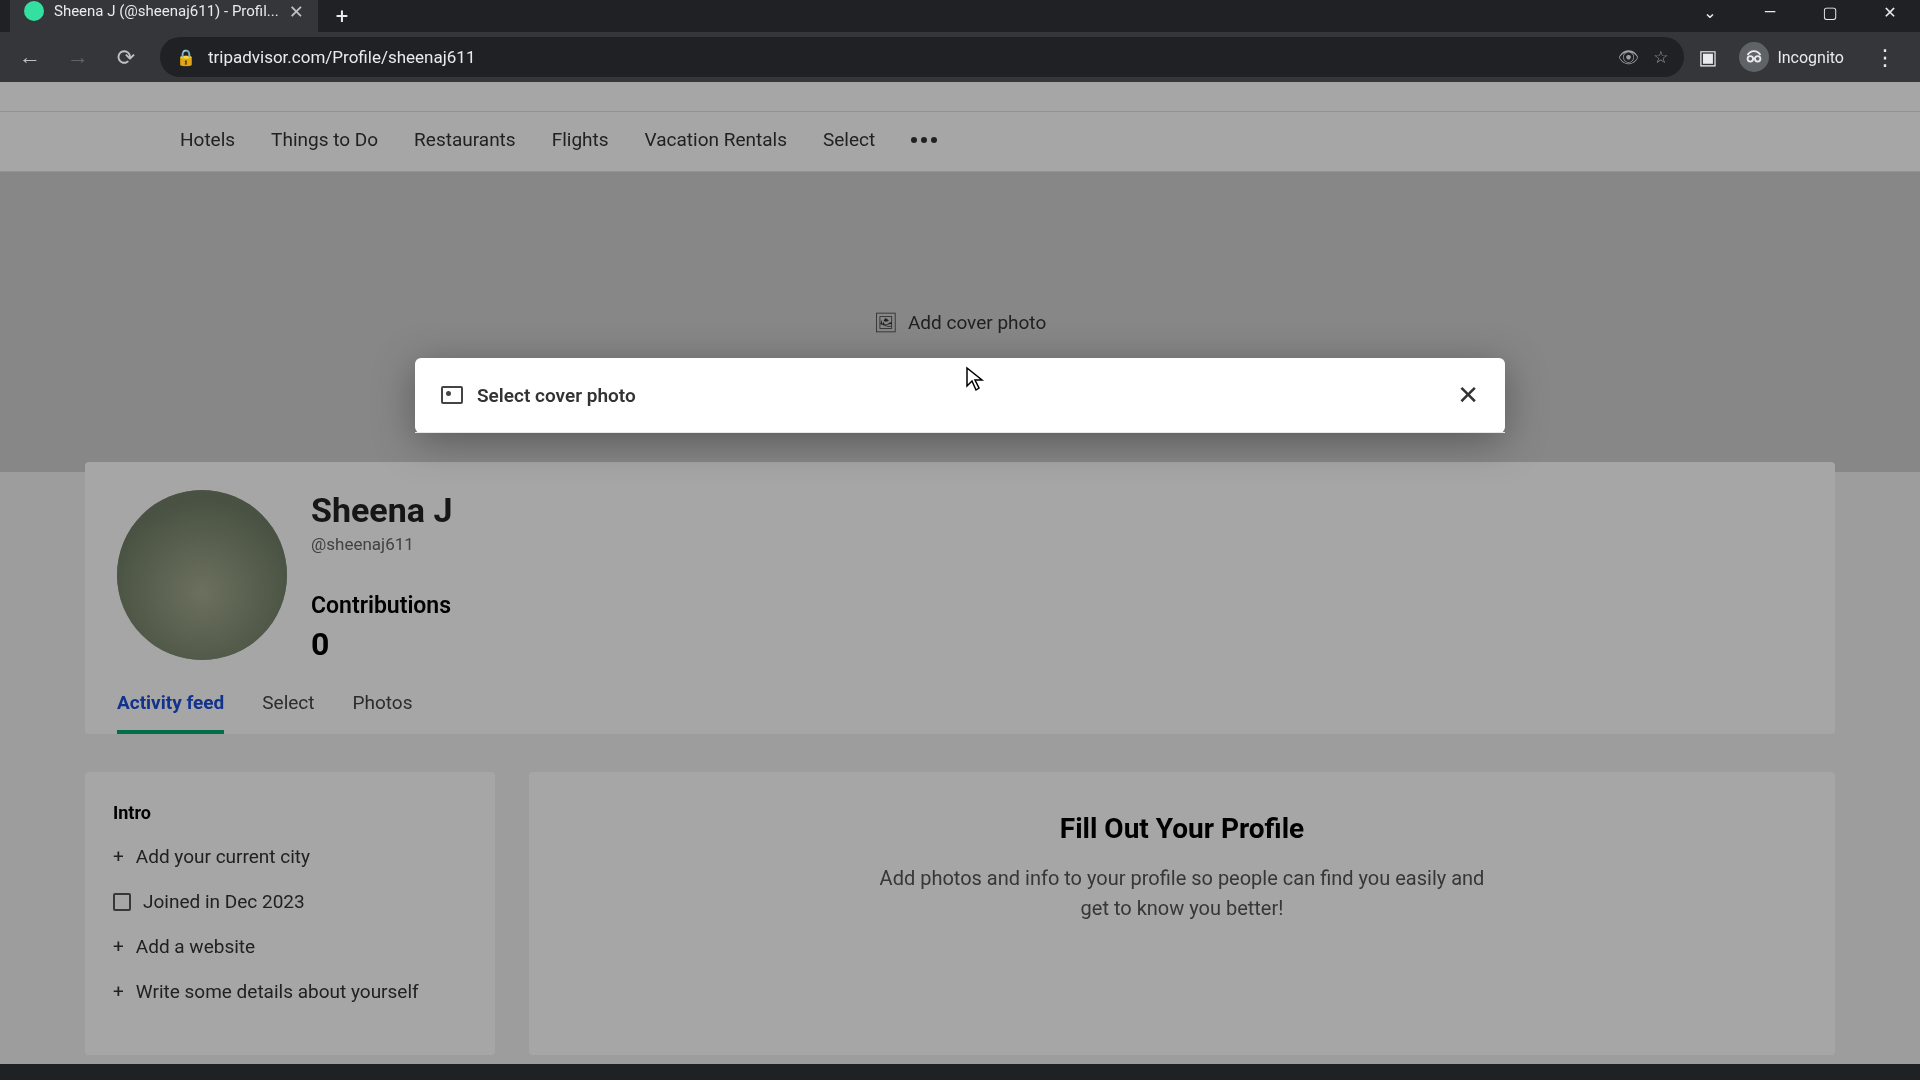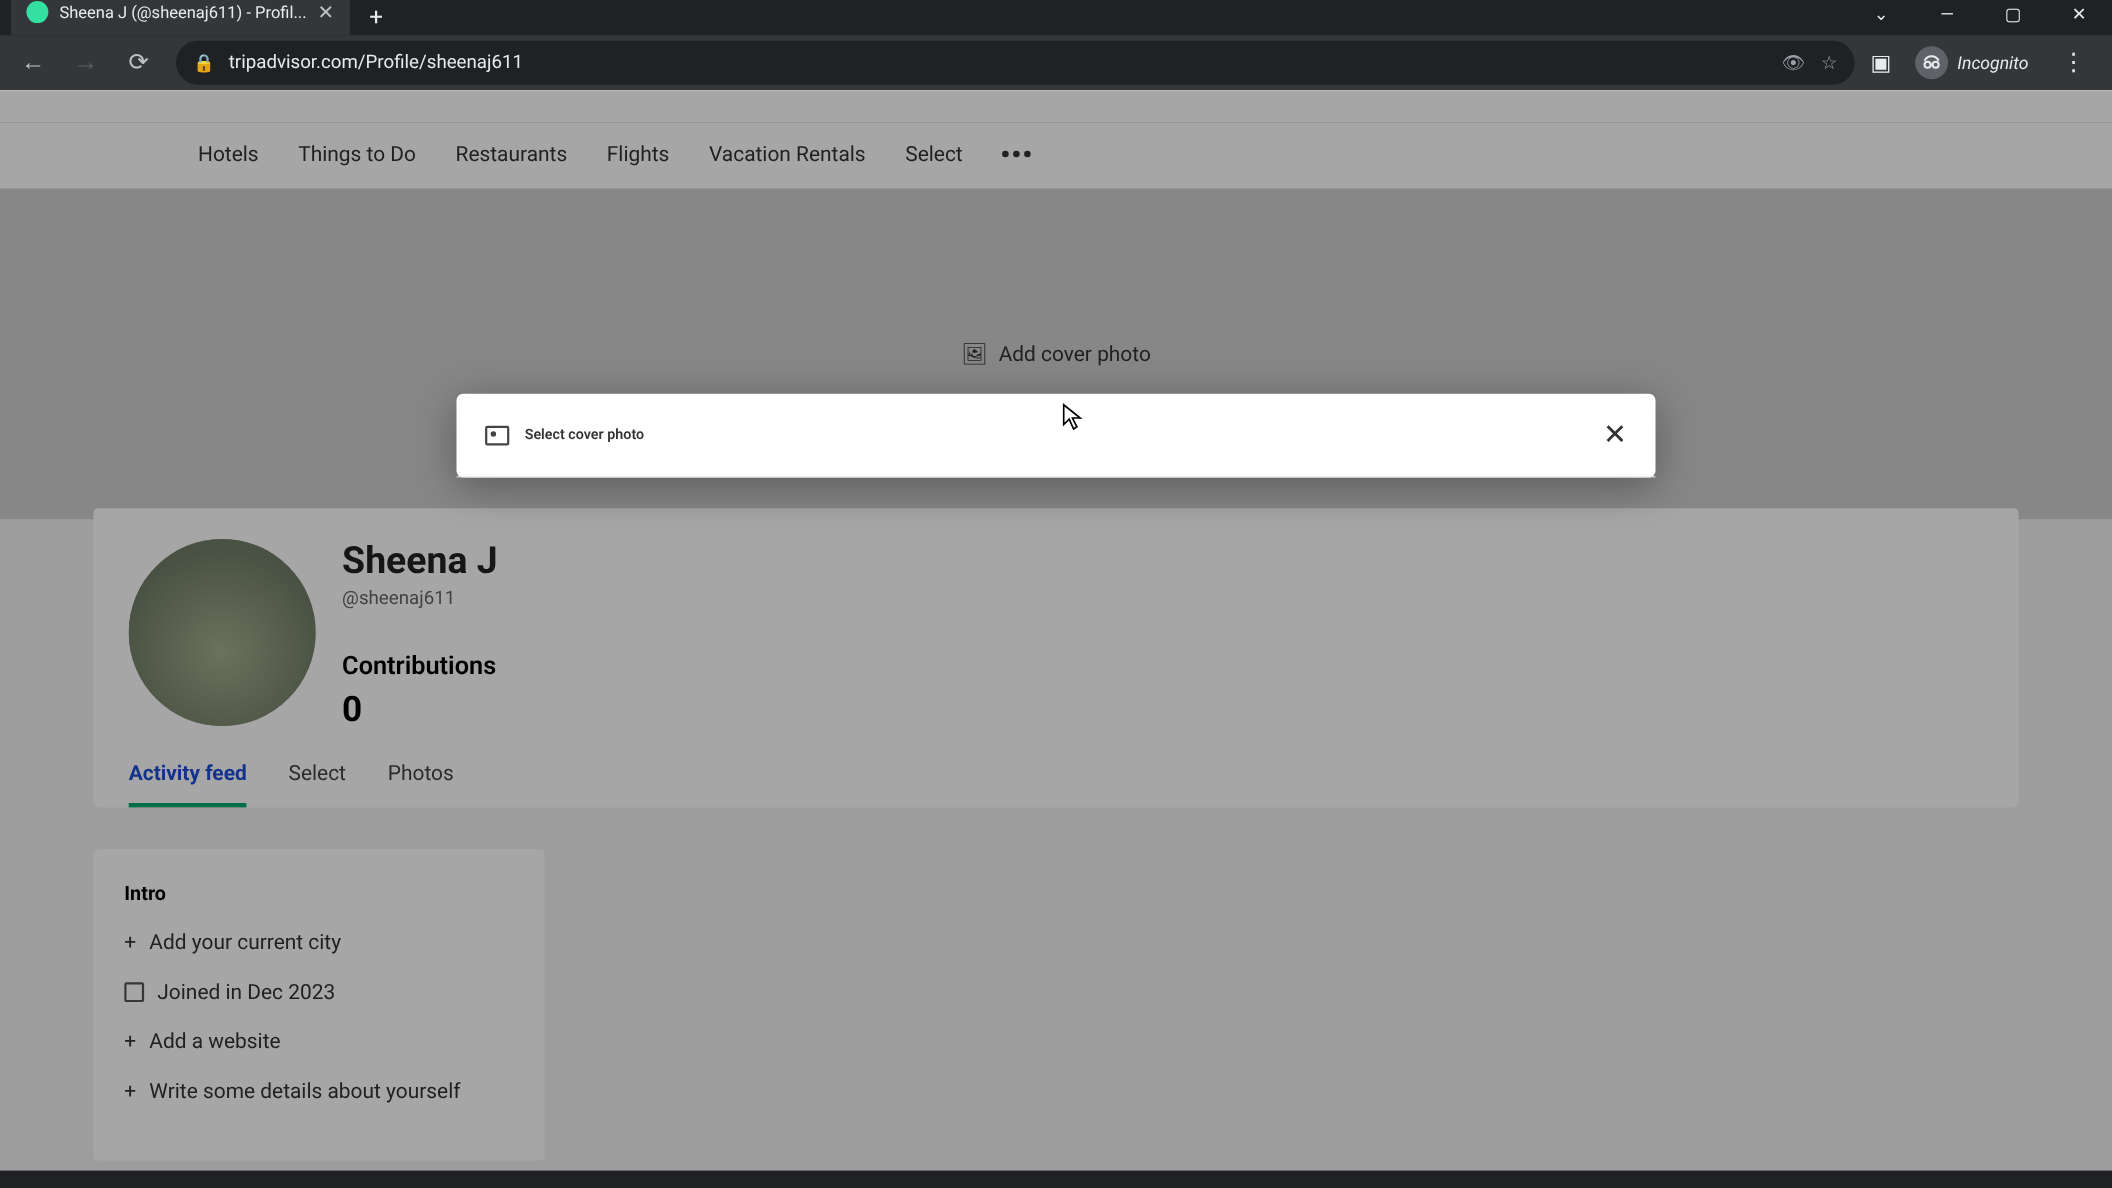--- a/index.html
+++ b/index.html
@@ -15,21 +15,21 @@
   .win-controls { margin-left: auto; display: flex; gap: 0; color: #e8eaed; }
   .win-controls div { width: 60px; height: 40px; display: flex; align-items: center; justify-content: center; font-size: 16px; cursor:: pointer; }
 
   .browser-toolbar { height: 50px; background: #35363a; display: flex; align-items: center; padding: 0 10px; gap: 8px; }
   .nav-btn { width: 40px; height: 40px; display: flex; align-items: center; justify-content: center; border-radius: 50%; color: #bdc1c6; font-size: 22px; cursor: pointer; }
   .nav-btn.disabled { color: #5f6368; }
   .addr-bar { flex: 1; height: 40px; background: #202124; border-radius: 20px; display: flex; align-items: center; padding: 0 16px; gap: 12px; color: #e8eaed; font-size: 17px; margin: 0 6px; }
   .addr-bar .lock { color: #9aa0a6; font-size: 16px; }
   .addr-right { margin-left: auto; display: flex; gap: 14px; color: #9aa0a6; align-items: center; }
   .toolbar-right { display: flex; align-items: center; gap: 12px; padding-right: 6px; }
-  .incog-chip { display: flex; align-items: center; gap: 8px; color: #e8eaed; font-size: 16px; padding: 4px 10px; cursor: pointer; font-style: italic; }
+  .incog-chip { display: flex; align-items: center; gap: 8px; color: #e8eaed; font-size: 16px; padding: 4px 10px; cursor: pointer; }
   .incog-avatar { width: 30px; height: 30px; background: #5f6368; border-radius: 50%; display: flex; align-items: center; justify-content: center; }
   .menu-dots { color: #e8eaed; font-size: 22px; padding: 0 8px; cursor: pointer; }
 
   
   .viewport { position: relative; width: 100%; height: calc(1080px - 48px - 50px); background: #f2f2f2; overflow: hidden; }
 
   
   .page { position: absolute; inset: 0; }
   .page-dimmer { position: absolute; inset: 0; background: rgba(0,0,0,0.35); z-index: 5; }
 
@@ -67,21 +67,21 @@
 
   .fillout-card { flex: 1; background: #fff; border-radius: 4px; padding: 40px; text-align: center; }
   .fillout-card h2 { font-size: 28px; font-weight: 700; margin-bottom: 18px; }
   .fillout-card p { font-size: 20px; color: #555; max-width: 620px; margin: 0 auto; line-height: 1.5; }
 
   
   .modal { position: absolute; left: 50%; top: 276px; transform: translateX(-50%); width: 1090px; background: #fff; border-radius: 6px; box-shadow: 0 8px 40px rgba(0,0,0,0.35); z-index: 10; }
   .modal-header { display: flex; align-items: center; padding: 22px 26px; border-bottom: 1px solid #e8e8e8; }
   .modal-header .pic-icon { width: 22px; height: 18px; border: 2px solid #444; border-radius: 2px; position: relative; margin-right: 14px; }
   .modal-header .pic-icon::after { content: ""; position: absolute; left: 3px; top: 3px; width: 5px; height: 5px; border-radius: 50%; background: #444; }
-  .modal-title { font-size: 13px; font-weight: 600; color: #333; }
+  .modal-title { font-size: 19px; font-weight: 600; color: #333; }
   .modal-close { margin-left: auto; font-size: 26px; color: #333; cursor: pointer; font-weight: 300; }
   .modal-body { padding: 84px 46px; }
   .upload-zone { border: 1px solid #e0e0e0; background: #f6f6f6; height: 214px; display: flex; align-items: center; justify-content: center; cursor: pointer; }
   .upload-zone span { color: #00aa6c; font-size: 19px; font-weight: 600; }
 
   
   .cursor { position: absolute; left: 965px; top: 284px; z-index: 20; font-size: 20px; pointer-events: none; }
 
   
   .svg-ic { width: 22px; height: 22px; stroke: currentColor; fill: none; stroke-width: 2; }
@@ -188,20 +188,24 @@
         </div>
         <div class="intro-item">
           <span class="plus">+</span>
           <span>Add a website</span>
         </div>
         <div class="intro-item">
           <span class="plus">+</span>
           <span>Write some details about yourself</span>
         </div>
       </div>
+      <div class="fillout-card">
+        <h2>Fill Out Your Profile</h2>
+        <p>Add photos and info to your profile so people can find you easily and get to know you better!</p>
+      </div>
     </div>
   </div>
 
   <div class="page-dimmer"></div>
 
   <div class="modal">
     <div class="modal-header">
       <div class="pic-icon"></div>
       <div class="modal-title">Select cover photo</div>
       <div class="modal-close">✕</div>

